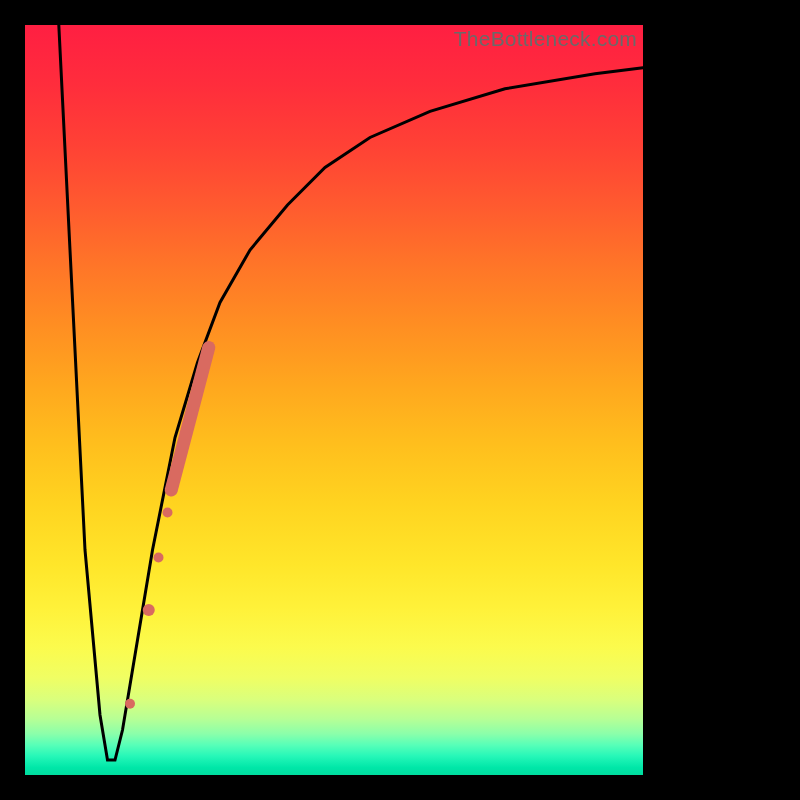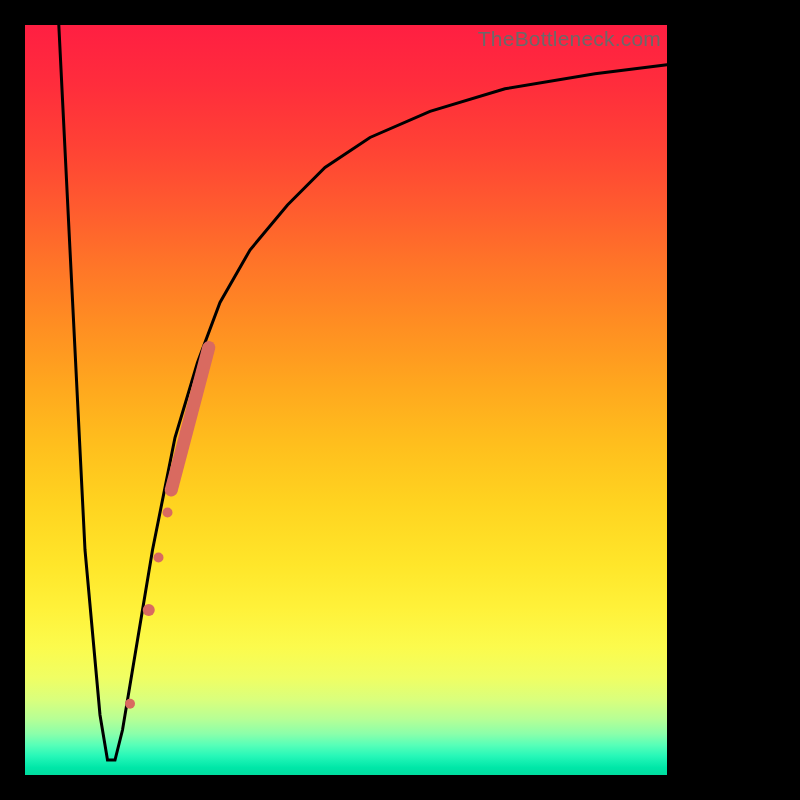--- a/index.html
+++ b/index.html
@@ -37,21 +37,20 @@
       #fbfb4d 83%,
       #f0fe63 87%,
       #d9ff7d 90%,
       #b7ff95 92.5%,
       #8bffaa 94.5%,
       #57ffb8 96%,
       #26f7b8 97.5%,
       #00e7a8 99%,
       #00dd9f 100%
     );
-    padding-left: 24px;
   }
   .watermark {
     position: absolute;
     top: 2px;
     right: 6px;
     color: #6a6a6a;
     font-size: 21px;
     font-weight: 400;
     letter-spacing: 0.2px;
     user-select: none;

